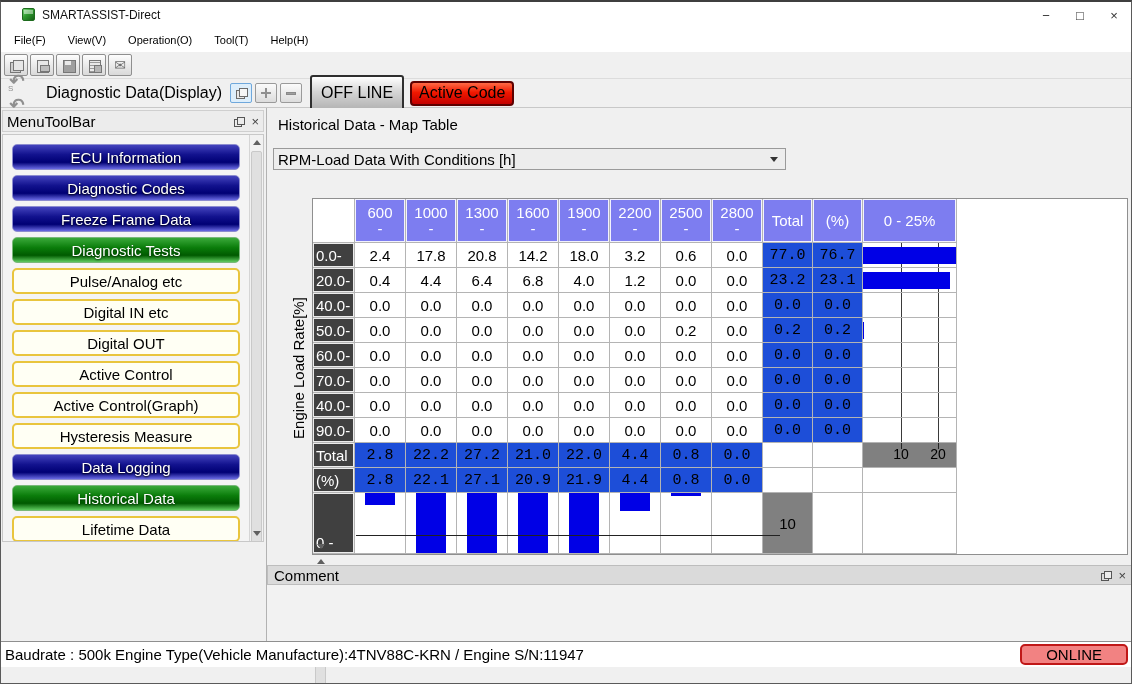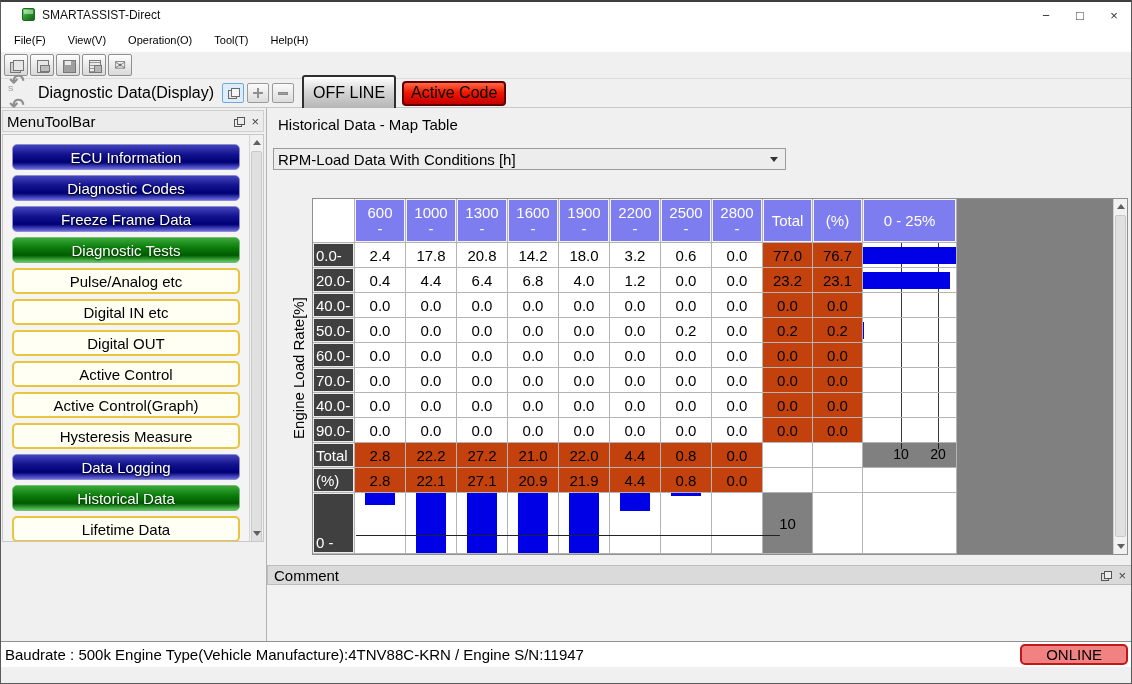--- a/index.html
+++ b/index.html
@@ -50,21 +50,21 @@
             border:1px solid #777; background:#b5b5b5; }
   .mail-glyph { font-size:14px; color:#6e6e6e; line-height:1; }
 
   
   .toolbar2 { position:absolute; left:0; top:77px; width:100%; height:29px; background:#f0f0f0;
               border-bottom:1px solid #c8c8c8; display:flex; align-items:center; padding-left:4px; }
   .undo-ico { position:relative; width:24px; height:24px; margin-right:1px; display:flex;
               align-items:center; justify-content:center; }
   .undo-ico .arrow { font-size:18px; color:#8f8f8f; font-weight:bold; line-height:1; }
   .undo-ico .sub { position:absolute; left:3px; bottom:0px; font-size:8px; color:#8f8f8f; }
-  .dd-title { font-size:16px; color:#000; margin:0 8px 0 8px; }
+  .dd-title { font-size:16px; color:#000; margin:0 8px 0 16px; }
   .sm-btn { width:22px; height:20px; border:1px solid #9a9a9a; border-radius:2px; margin-right:3px;
             background:linear-gradient(180deg,#fbfbfb,#dcdcdc); display:flex; align-items:center;
             justify-content:center; position:relative; }
   .sm-btn.hl { border:1px solid #6fa8dc; background:#ddeefb; }
   .restore-glyph { position:relative; width:11px; height:10px; }
   .restore-glyph::before { content:""; position:absolute; left:0; top:2px; width:7px; height:7px;
             border:1px solid #6b6b6b; background:#e8e8e8; }
   .restore-glyph::after { content:""; position:absolute; left:3px; top:0; width:7px; height:7px;
             border:1px solid #6b6b6b; background:#f6f6f6; }
   .plus-glyph { position:relative; width:10px; height:2px; background:#8f8f8f; }
@@ -118,33 +118,33 @@
   .dropdown { position:absolute; left:6px; top:40px; width:513px; height:22px; background:#ededed;
               border:1px solid #9a9a9a; display:flex; align-items:center; padding:0 4px; }
   .dropdown .val { flex:1; font-size:15px; color:#000; white-space:nowrap; overflow:hidden; }
   .dd-arrow { width:0; height:0; border-left:4px solid transparent; border-right:4px solid transparent;
               border-top:5px solid #333; margin-right:3px; }
   .col-axis { position:absolute; left:240px; top:68px; width:300px; text-align:center; font-size:15px; color:#000; }
   .row-axis { position:absolute; left:-79px; top:252px; width:220px; height:16px; text-align:center;
               font-size:15px; color:#000; transform:rotate(-90deg); }
 
   .table-wrap { position:absolute; left:45px; top:90px; width:816px; height:357px;
-                border:1px solid #8f8f8f; background:#fff; display:flex; }
+                border:1px solid #8f8f8f; background:#fff; display:flex;flex-direction:column; }
   .grid { position:relative; width:644px; height:355px;
           display:grid; grid-template-columns:42px repeat(8,51px) 50px 50px 94px;
           grid-template-rows:44px repeat(10,25px) 61px; background:#fff; }
   .cell { border-right:1px solid #b4b4b4; border-bottom:1px solid #b4b4b4; font-size:15px;
           display:flex; align-items:center; justify-content:center; color:#000; background:#fff;
           position:relative; overflow:hidden; }
   .cell.colh { background:#7d7df0; color:#fff; flex-direction:column; line-height:16px;
                box-shadow:inset 0 0 0 1px rgba(255,255,255,.9); }
   .cell.rowh { background:#404040; color:#fff; justify-content:flex-start; padding-left:3px;
                box-shadow:inset 0 0 0 1px rgba(255,255,255,.9); }
   .cell.rowh.bottom { align-items:flex-end; padding-bottom:2px; }
-  .cell.yellow { background:#c2410c; }
+  .cell.yellow { background:#1d4ed8;font-family:Liberation Mono, monospace; }
   .cell.grayc { background:#808080; }
   .gridline-v { position:absolute; top:0; width:1px; height:100%; background:#3a3a3a; }
   .hbar { position:absolute; left:0; top:4px; height:17px; background:#0000e6; z-index:1; }
   .vbar { position:absolute; top:0; left:50%; transform:translateX(-50%); width:30px; background:#0000e6; z-index:1; }
   .ten-line { position:absolute; left:43px; top:336px; width:424px; height:1px; background:#222; z-index:5; }
   .tick-stub { position:absolute; top:0; width:1px; height:6px; background:#222; }
   .tick-lab { position:absolute; top:3px; transform:translateX(-50%); font-size:14px; color:#000; }
   .gray-fill { width:158px; height:355px; background:#808080; }
   .tbl-scroll { position:relative; width:14px; height:355px; background:#f1f1f1; border-left:1px solid #cfcfcf; }
 

